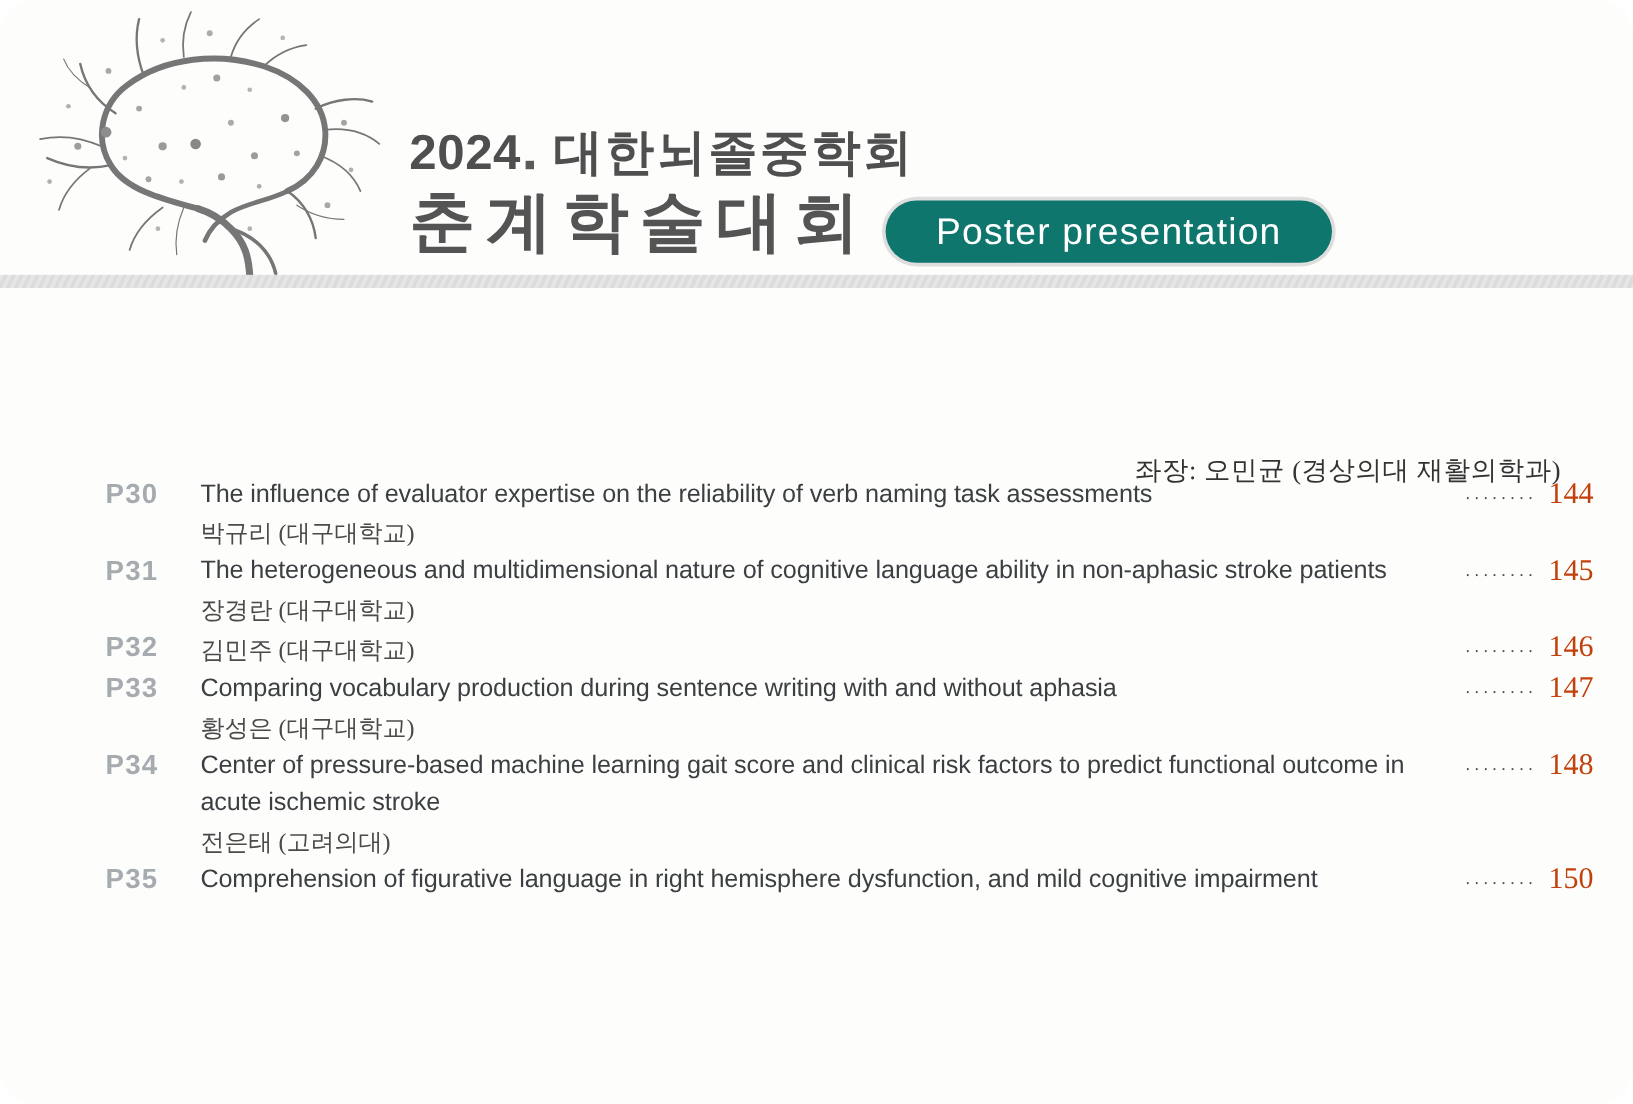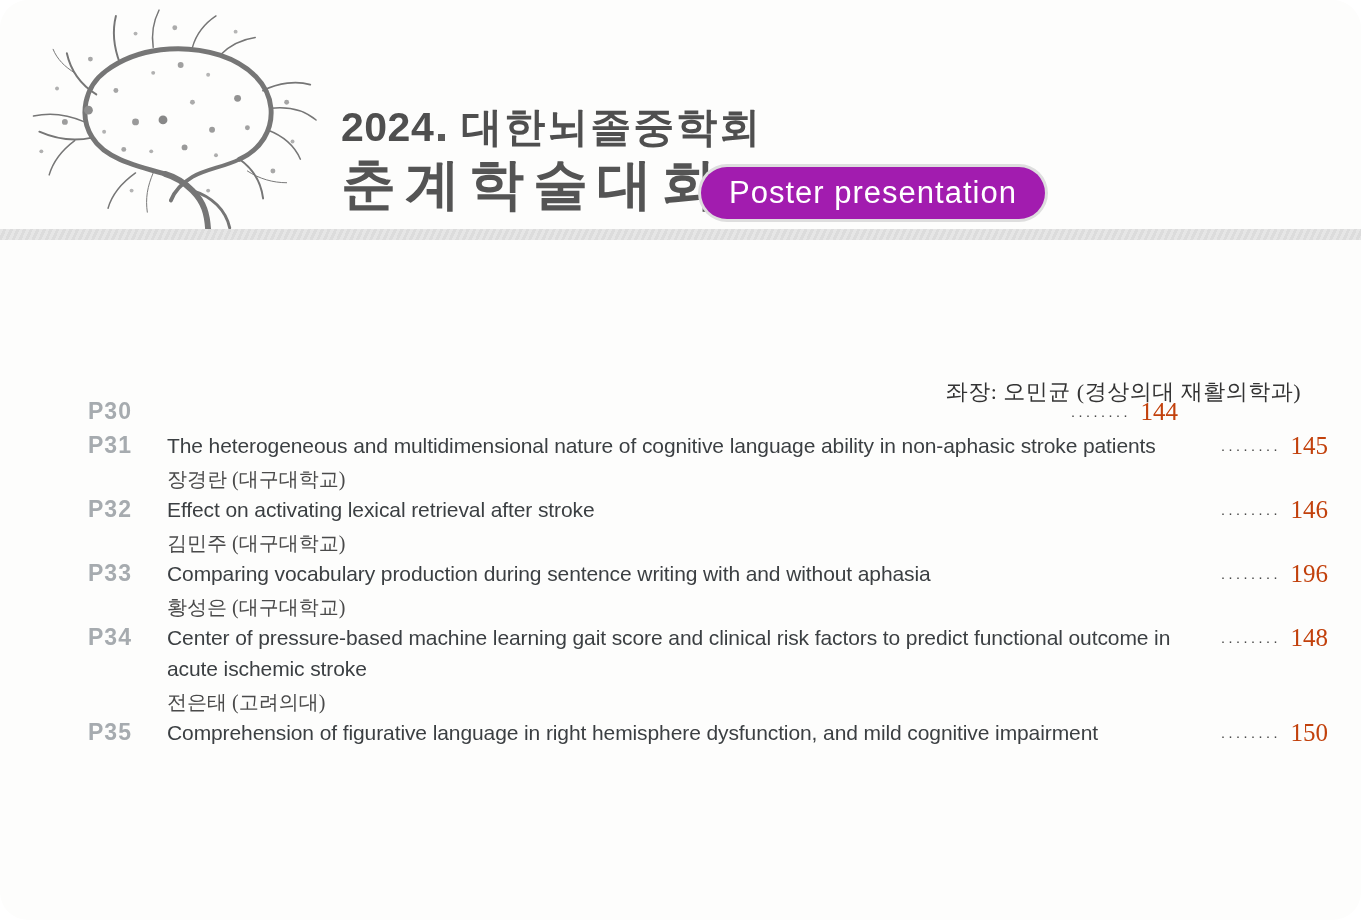--- a/index.html
+++ b/index.html
@@ -26,23 +26,23 @@
   .title-line1 .org-part { margin-left:16px; letter-spacing:2px; }
   .dot-sep {
     display:inline-block; width:7px; height:7px; background:#5a5a5a;
     margin-left:4px; vertical-align:baseline;
   }
   .title-line2 {
     font-size:55px; font-weight:800; color:#545454;
     letter-spacing:9px; line-height:60px; margin-top:4px; white-space:nowrap;
   }
   .badge {
-    position:absolute; left:701px; top:167px;
-    width:344px; height:52px;
-    background:#a21caf;
+    position:absolute; left:738px; top:167px;
+    width:372px; height:52px;
+    background:#0f766e;
     border-radius:27px;
     box-shadow:0 0 0 3px #dedede;
     display:flex; align-items:center; justify-content:center;
     color:#ffffff; font-size:31px; font-weight:400; letter-spacing:1px;
     white-space:nowrap;
   }
   .header-divider {
     position:absolute; left:0; top:229px; width:100%; height:11px;
     background:repeating-linear-gradient(115deg,#e6e6e6 0 3px,#dcdcdc 3px 6px);
   }
@@ -168,20 +168,24 @@
 
     <div class="header-divider"></div>
   </div>
 
   <div class="chair-line">좌장: 오민균 (경상의대 재활의학과)</div>
 
   <div class="toc">
 
     <div class="toc-row">
       <div class="entry-code">P30</div>
+      <div>
+        <div class="entry-title">The influence of evaluator expertise on the reliability of verb naming task assessments</div>
+        <div class="entry-author">박규리 (대구대학교)</div>
+      </div>
       <div class="page-ref">
         <span class="dot-leader">········</span>
         <span class="page-number">144</span>
       </div>
     </div>
 
     <div class="toc-row">
       <div class="entry-code">P31</div>
       <div>
         <div class="entry-title">The heterogeneous and multidimensional nature of cognitive language ability in non-aphasic stroke patients</div>
@@ -189,38 +193,37 @@
       </div>
       <div class="page-ref">
         <span class="dot-leader">········</span>
         <span class="page-number">145</span>
       </div>
     </div>
 
     <div class="toc-row">
       <div class="entry-code">P32</div>
       <div>
-        <div class="entry-title">Effect on activating lexical retrieval after stroke</div>
         <div class="entry-author">김민주 (대구대학교)</div>
       </div>
       <div class="page-ref">
         <span class="dot-leader">········</span>
         <span class="page-number">146</span>
       </div>
     </div>
 
     <div class="toc-row">
       <div class="entry-code">P33</div>
       <div>
         <div class="entry-title">Comparing vocabulary production during sentence writing with and without aphasia</div>
         <div class="entry-author">황성은 (대구대학교)</div>
       </div>
       <div class="page-ref">
         <span class="dot-leader">········</span>
-        <span class="page-number">196</span>
+        <span class="page-number">147</span>
       </div>
     </div>
 
     <div class="toc-row">
       <div class="entry-code">P34</div>
       <div>
         <div class="entry-title">Center of pressure-based machine learning gait score and clinical risk factors to predict functional outcome in acute ischemic stroke</div>
         <div class="entry-author">전은태 (고려의대)</div>
       </div>
       <div class="page-ref">

